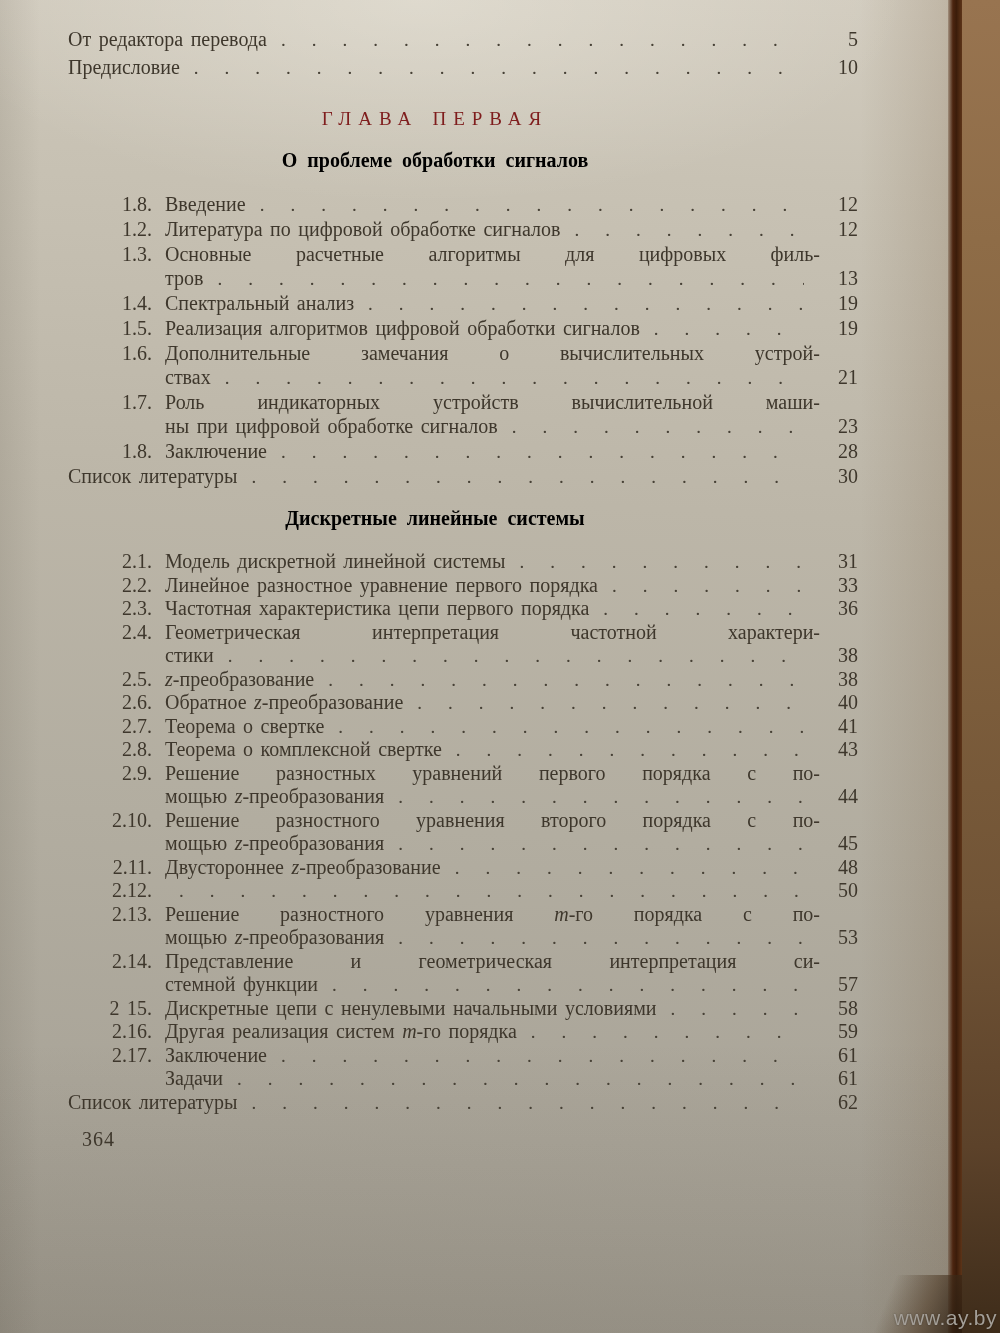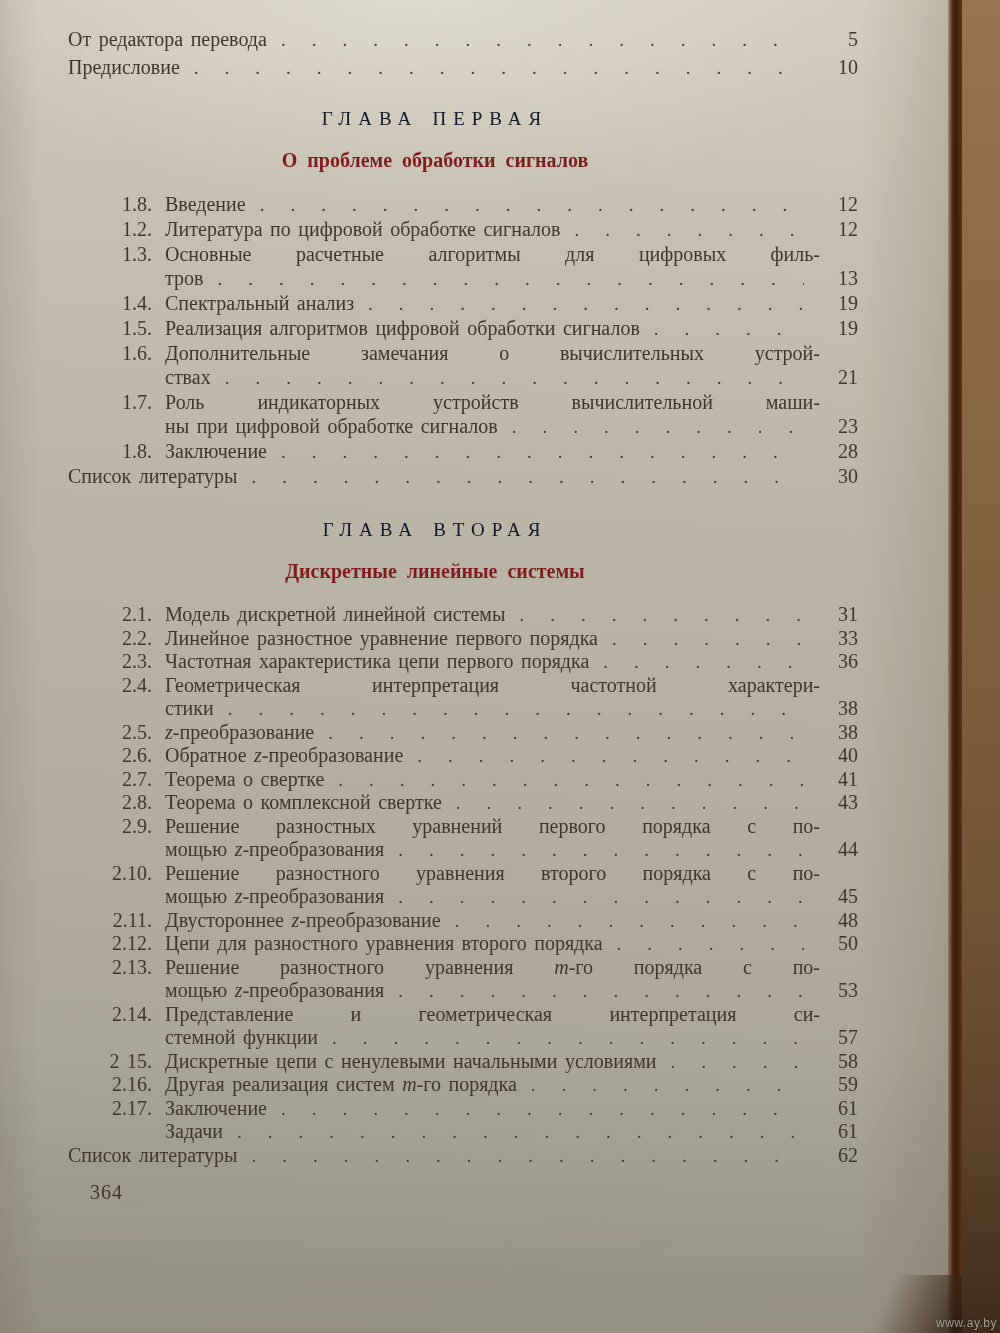--- a/index.html
+++ b/index.html
@@ -27,64 +27,64 @@
     position:absolute; top:0; bottom:0; left:962px; right:0;
     background:linear-gradient(to bottom,#987450 0%,#8e6c47 18%,#81613e 44%,#715436 68%,#5c422a 86%,#3e2c1a 100%);
   }
   .corner-shadow {
     position:absolute; right:38px; bottom:0; width:120px; height:58px; pointer-events:none;
     background:linear-gradient(112deg, rgba(0,0,0,0) 38%, rgba(74,53,32,0.55) 68%, rgba(40,27,15,0.85) 100%);
   }
   .watermark {
     position:absolute; right:3px; bottom:3px;
     font-family:"Liberation Sans","DejaVu Sans",sans-serif;
-    font-size:12px; color:#a49f98; letter-spacing:0.5px;
+    font-size:21px; color:#a49f98; letter-spacing:0.5px;
     text-shadow:0 0 2px rgba(0,0,0,0.35);
   }
 
   .content {
     position:absolute; left:68px; top:0; width:790px;
     color:#3e372c; font-size:20px; line-height:24px; word-spacing:2.5px;
   }
   .doc-title {
     margin-top:30px; text-align:center; font-size:24px; letter-spacing:10px;
     color:#39332a; position:relative; left:-32px; font-weight:normal;
   }
   .front { margin-top:27px; }
   .front .toc-row { margin-bottom:3px; }
   .chapter-heading {
     text-align:center; font-size:19px; letter-spacing:7px;
-    position:relative; left:-28px; color:#0f172a; font-weight:normal;
+    position:relative; left:-28px; color:#7f1d1d; font-weight:normal;
   }
   .ch1 .chapter-heading { margin-top:27px; }
   .ch2 .chapter-heading { margin-top:29px; }
   .chapter-subtitle {
     text-align:center; font-weight:bold; font-size:20px; word-spacing:5px;
-    position:relative; left:-28px; margin-top:17px; color:#7f1d1d;
+    position:relative; left:-28px; margin-top:17px; color:#000000;
   }
   .entries { margin-top:17px; }
   .ch2 .entries .toc-row { line-height:23.5px; }
 
   .toc-row { display:flex; align-items:baseline; }
   .num {
     flex:none; width:97px; text-align:right; padding-right:13px; box-sizing:border-box;
     white-space:nowrap;
   }
   .body { flex:1; min-width:0; }
   .line.fill { text-align:justify; text-align-last:justify; padding-right:38px; }
   .line.last { display:flex; align-items:baseline; }
   .txt { white-space:nowrap; }
   .dots {
     flex:1; overflow:hidden; white-space:nowrap;
     letter-spacing:26px; padding-left:14px; margin-right:10px;
     color:#474136; font-size:19px;
   }
   .pg { flex:none; min-width:44px; text-align:right; }
 
-  .book-page-num { margin-top:13px; margin-left:22px; font-size:20px; letter-spacing:1px; }
+  .book-page-num { margin-top:13px; margin-left:14px; font-size:20px; letter-spacing:1px; }
   i { font-style:italic; }
 </style>
 </head>
 <body>
 
 <div class="paper"></div>
 <div class="vignette"></div>
 
 <div class="content">
 
@@ -202,21 +202,20 @@
               <span class="txt">Список литературы</span>
               <span class="dots">....................................</span>
               <span class="pg">30</span>
             </div>
           </div>
         </div>
       </div>
   </section>
 
   <section class="ch2">
-    <h2 class="chapter-heading">ГЛАВА ВТОРАЯ</h2>
     <h3 class="chapter-subtitle">Дискретные линейные системы</h3>
     <div class="entries">
         <div class="toc-row">
           <span class="num">2.1.</span>
           <div class="body">
             <div class="line last">
               <span class="txt">Модель дискретной линейной системы</span>
               <span class="dots">....................................</span>
               <span class="pg">31</span>
             </div>
@@ -322,21 +321,20 @@
               <span class="txt">Двустороннее <i>z</i>-преобразование</span>
               <span class="dots">....................................</span>
               <span class="pg">48</span>
             </div>
           </div>
         </div>
         <div class="toc-row">
           <span class="num">2.12.</span>
           <div class="body">
             <div class="line last">
-              <span class="txt">Цепи для разностного уравнения второго порядка</span>
               <span class="dots">....................................</span>
               <span class="pg">50</span>
             </div>
           </div>
         </div>
         <div class="toc-row">
           <span class="num">2.13.</span>
           <div class="body">
             <div class="line fill">Решение разностного уравнения <i>m</i>-го порядка с по-</div>
             <div class="line last">

